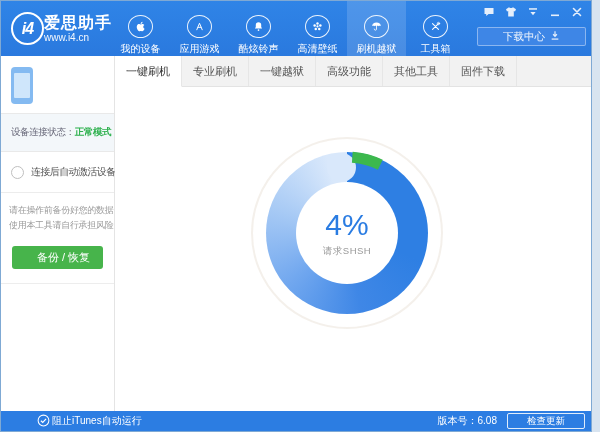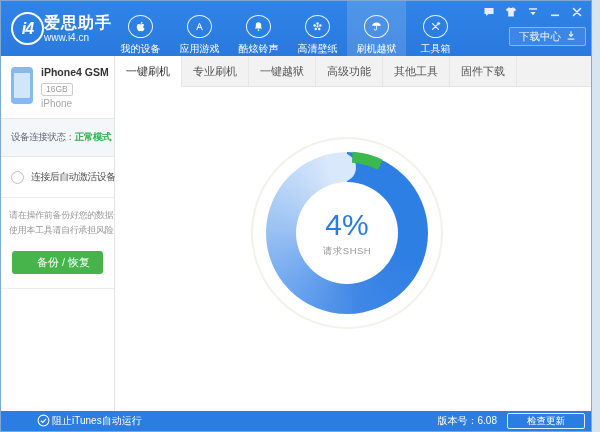--- a/index.html
+++ b/index.html
@@ -21,21 +21,21 @@
   .nav-item{width:59px;display:flex;flex-direction:column;align-items:center;justify-content:center;
             padding-top:14px;cursor:pointer;}
   .nav-item.selected{background:rgba(255,255,255,.15);}
   .nav-ic{width:25px;height:25px;border:1px solid rgba(255,255,255,.9);border-radius:50%;
           display:flex;align-items:center;justify-content:center;box-sizing:border-box;}
   .nav-label{font-size:10px;color:#fff;margin-top:4px;white-space:nowrap;}
 
   .chrome{position:absolute;top:4px;right:8px;display:flex;gap:9px;align-items:center;height:14px;}
   .chrome-btn{width:13px;height:12px;display:flex;align-items:center;justify-content:center;cursor:pointer;}
 
-  .dl-btn{position:absolute;right:5px;top:26px;height:19px;padding:0 9px;background:#3e86e6;
+  .dl-btn{position:absolute;right:5px;top:26px;height:19px;padding:0 25px;background:#3e86e6;
           border:1px solid rgba(255,255,255,.4);border-radius:2px;color:#f2f7fd;font-size:10.5px;
           display:flex;align-items:center;gap:5px;cursor:pointer;box-sizing:border-box;}
 
   
   .sidebar{position:absolute;top:55px;left:0;width:114px;bottom:20px;background:#fff;
            border-right:1px solid #e4e4e4;box-sizing:border-box;}
   .device-card{padding:10px 6px 9px 10px;display:flex;gap:8px;}
   .phone-ic{width:22px;height:37px;background:#84baf1;border-radius:4px;position:relative;
             flex:none;margin-top:1px;}
   .phone-screen{position:absolute;left:3px;right:3px;top:6px;bottom:6px;background:#cfe6fb;border-radius:1px;}
@@ -202,25 +202,20 @@
           </svg>
       </span>
     </div>
   </div>
 
   <div class="sidebar">
     <div class="device-card">
       <div class="phone-ic">
         <div class="phone-screen"></div>
       </div>
-      <div class="device-info">
-        <div class="device-name">iPhone4 GSM</div>
-        <span class="device-cap">16GB</span>
-        <div class="device-family">iPhone</div>
-      </div>
     </div>
 
     <div class="status-box">
       <span>设备连接状态：</span><span class="status-value">正常模式</span>
     </div>
 
     <div class="auto-row">
       <span class="radio"></span>
       <span class="auto-label">连接后自动激活设备</span>
     </div>

